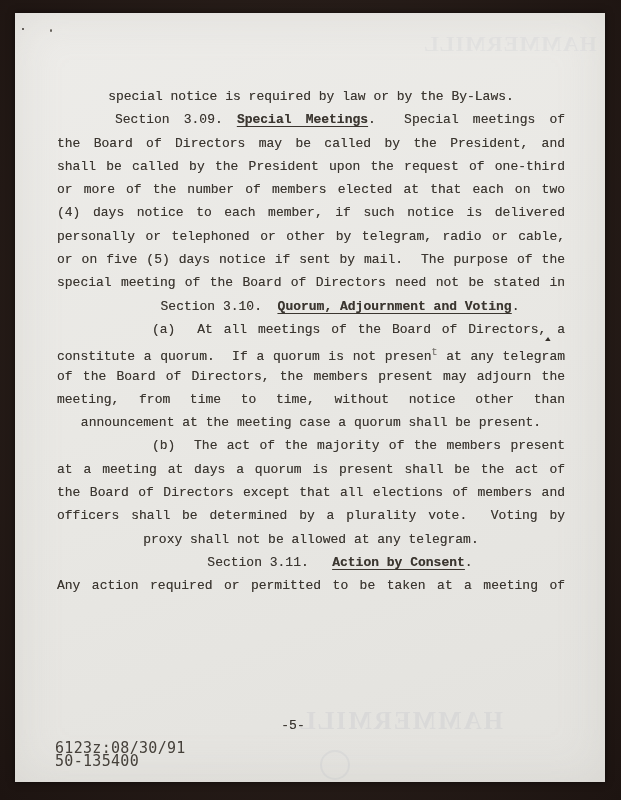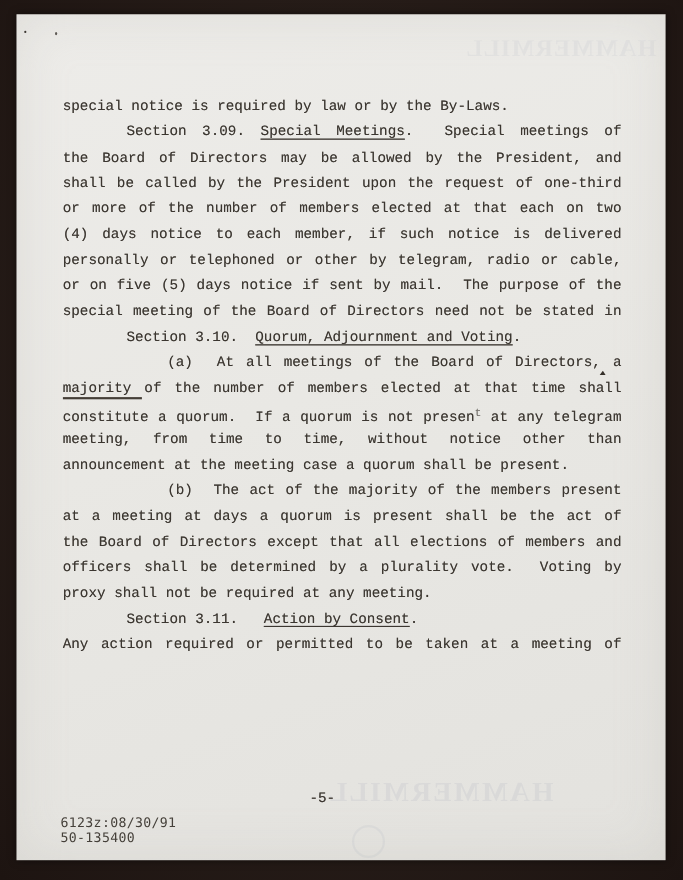--- a/index.html
+++ b/index.html
@@ -6,35 +6,35 @@
   body{background:#241a17;font-family:"Liberation Sans",sans-serif;}
   .backdrop{position:relative;width:621px;height:800px;
     background:radial-gradient(ellipse at 50% 45%, #2c211d 0%, #261c18 55%, #1d1411 100%);}
   .paper{position:absolute;left:15px;top:13px;width:590px;height:769px;
     background:linear-gradient(160deg,#edecE9 0%,#e9e8e4 45%,#e3e2de 100%);
     box-shadow:0 0 7px rgba(0,0,0,0.55), inset 0 0 45px rgba(185,183,176,0.28);}
   .text-block{position:absolute;left:42px;top:72px;width:508px;
     font-family:"Liberation Mono","DejaVu Sans Mono",monospace;
     font-size:13px;line-height:23.3px;color:#3b3630;
     text-shadow:0 0 0.6px rgba(59,54,48,0.55);}
-  .line{height:23.3px;overflow:hidden;text-align:left;}
+  .line{height:23.3px;overflow:hidden;text-align:center;}
   .line.just{text-align:justify;}
   .line.just::after{content:"";display:inline-block;width:100%;height:0;}
   .ind1{padding-left:58px;}
   .ind2{padding-left:95px;}
-  .u{text-decoration:underline;text-underline-offset:3px;text-decoration-thickness:1px;}
+  .u{text-decoration:underline;text-underline-offset:3px;text-decoration-thickness:1px;font-weight:bold;}
   .hand-u{border-bottom:2px solid #443e36;padding-right:10px;margin-right:-10px;padding-bottom:1px;}
   .sup-t{font-size:10px;vertical-align:5px;opacity:0.65;}
   .ins{position:relative;}
   .caret-svg{position:absolute;left:-7px;top:15px;width:37px;height:13px;}
   .page-number{position:absolute;left:42px;top:705px;width:472px;text-align:center;
     font-family:"Liberation Mono","DejaVu Sans Mono",monospace;font-size:13px;color:#3b3630;
     text-shadow:0 0 0.6px rgba(59,54,48,0.55);}
   .footer{position:absolute;left:40px;top:729px;
-    font-family:"DejaVu Sans Mono",monospace;font-size:12px;line-height:12.5px;
+    font-family:"DejaVu Sans Mono",monospace;font-size:15px;line-height:12.5px;
     color:#45403a;letter-spacing:0.3px;}
   .wm{position:absolute;transform:scaleX(-1);font-family:"Liberation Serif",serif;
     font-weight:bold;color:#9da2b5;pointer-events:none;white-space:nowrap;}
   .wm-top{top:18px;left:408px;font-size:22px;opacity:0.10;letter-spacing:1px;}
   .wm-bottom{top:694px;left:282px;font-size:25px;opacity:0.15;letter-spacing:2px;}
   .wm-circle{position:absolute;top:737px;left:305px;width:26px;height:26px;
     border:2px solid #9da2b5;opacity:0.12;border-radius:50%;}
   .speck{position:absolute;background:#3b3630;border-radius:50%;}
   .s1{left:7px;top:15px;width:2px;height:2px;}
   .s2{left:35px;top:16px;width:2px;height:3px;opacity:0.8;}
@@ -46,40 +46,40 @@
   <div class="paper">
     <div class="wm wm-top">HAMMERMILL</div>
     <div class="wm wm-bottom">HAMMERMILL</div>
     <div class="wm-circle"></div>
     <div class="speck s1"></div>
     <div class="speck s2"></div>
 
     <div class="text-block" id="lines">
         <div class="line ind0"><span>special notice is required by law or by the By-Laws.</span></div>
         <div class="line ind1 just"><span>Section 3.09. </span><span class="u">Special Meetings</span><span>.&nbsp; Special meetings of</span></div>
-        <div class="line ind0 just"><span>the Board of Directors may be allowed by the President, and</span></div>
+        <div class="line ind0 just"><span>the Board of Directors may be called by the President, and</span></div>
         <div class="line ind0 just"><span>shall be called by the President upon the request of one-third</span></div>
         <div class="line ind0 just"><span>or more of the number of members elected at that each on two</span></div>
         <div class="line ind0 just"><span>(4) days notice to each member, if such notice is delivered</span></div>
         <div class="line ind0 just"><span>personally or telephoned or other by telegram, radio or cable,</span></div>
         <div class="line ind0 just"><span>or on five (5) days notice if sent by mail.&nbsp; The purpose of the</span></div>
         <div class="line ind0 just"><span>special meeting of the Board of Directors need not be stated in</span></div>
         <div class="line ind1"><span>Section 3.10.&nbsp; </span><span class="u">Quorum, Adjournment and Voting</span><span>.</span></div>
         <div class="line ind2 just"><span>(a)&nbsp; At all meetings of the Board of Directors,</span><span class="ins"> a<svg class="caret-svg" viewBox="0 0 37 13">
               <path d="M2 11 L9 1.5 L15 11 Q18 14.5 22 11 T30 10.5 L34 11" fill="none" stroke="#35302a" stroke-width="1.7" stroke-linecap="round"></path>
             </svg></span></div>
-        <div class="line ind0 just"><span class="hand-u">majority</span><span> of the number of members elected at that time shall</span></div>
         <div class="line ind0 just"><span>constitute a quorum.&nbsp; If a quorum is not presen</span><span class="sup-t">t</span><span> at any telegram</span></div>
+        <div class="line ind0 just"><span>of the Board of Directors, the members present may adjourn the</span></div>
         <div class="line ind0 just"><span>meeting, from time to time, without notice other than</span></div>
         <div class="line ind0"><span>announcement at the meeting case a quorum shall be present.</span></div>
         <div class="line ind2 just"><span>(b)&nbsp; The act of the majority of the members present</span></div>
         <div class="line ind0 just"><span>at a meeting at days a quorum is present shall be the act of</span></div>
         <div class="line ind0 just"><span>the Board of Directors except that all elections of members and</span></div>
         <div class="line ind0 just"><span>officers shall be determined by a plurality vote.&nbsp; Voting by</span></div>
-        <div class="line ind0"><span>proxy shall not be required at any meeting.</span></div>
+        <div class="line ind0"><span>proxy shall not be allowed at any telegram.</span></div>
         <div class="line ind1"><span>Section 3.11.&nbsp;&nbsp; </span><span class="u">Action by Consent</span><span>.</span></div>
         <div class="line ind0 just"><span>Any action required or permitted to be taken at a meeting of</span></div>
       </div>
 
     <div class="page-number">-5-</div>
 
     <div class="footer">
       <div>6123z:08/30/91</div>
       <div>50-135400</div>
     </div>

